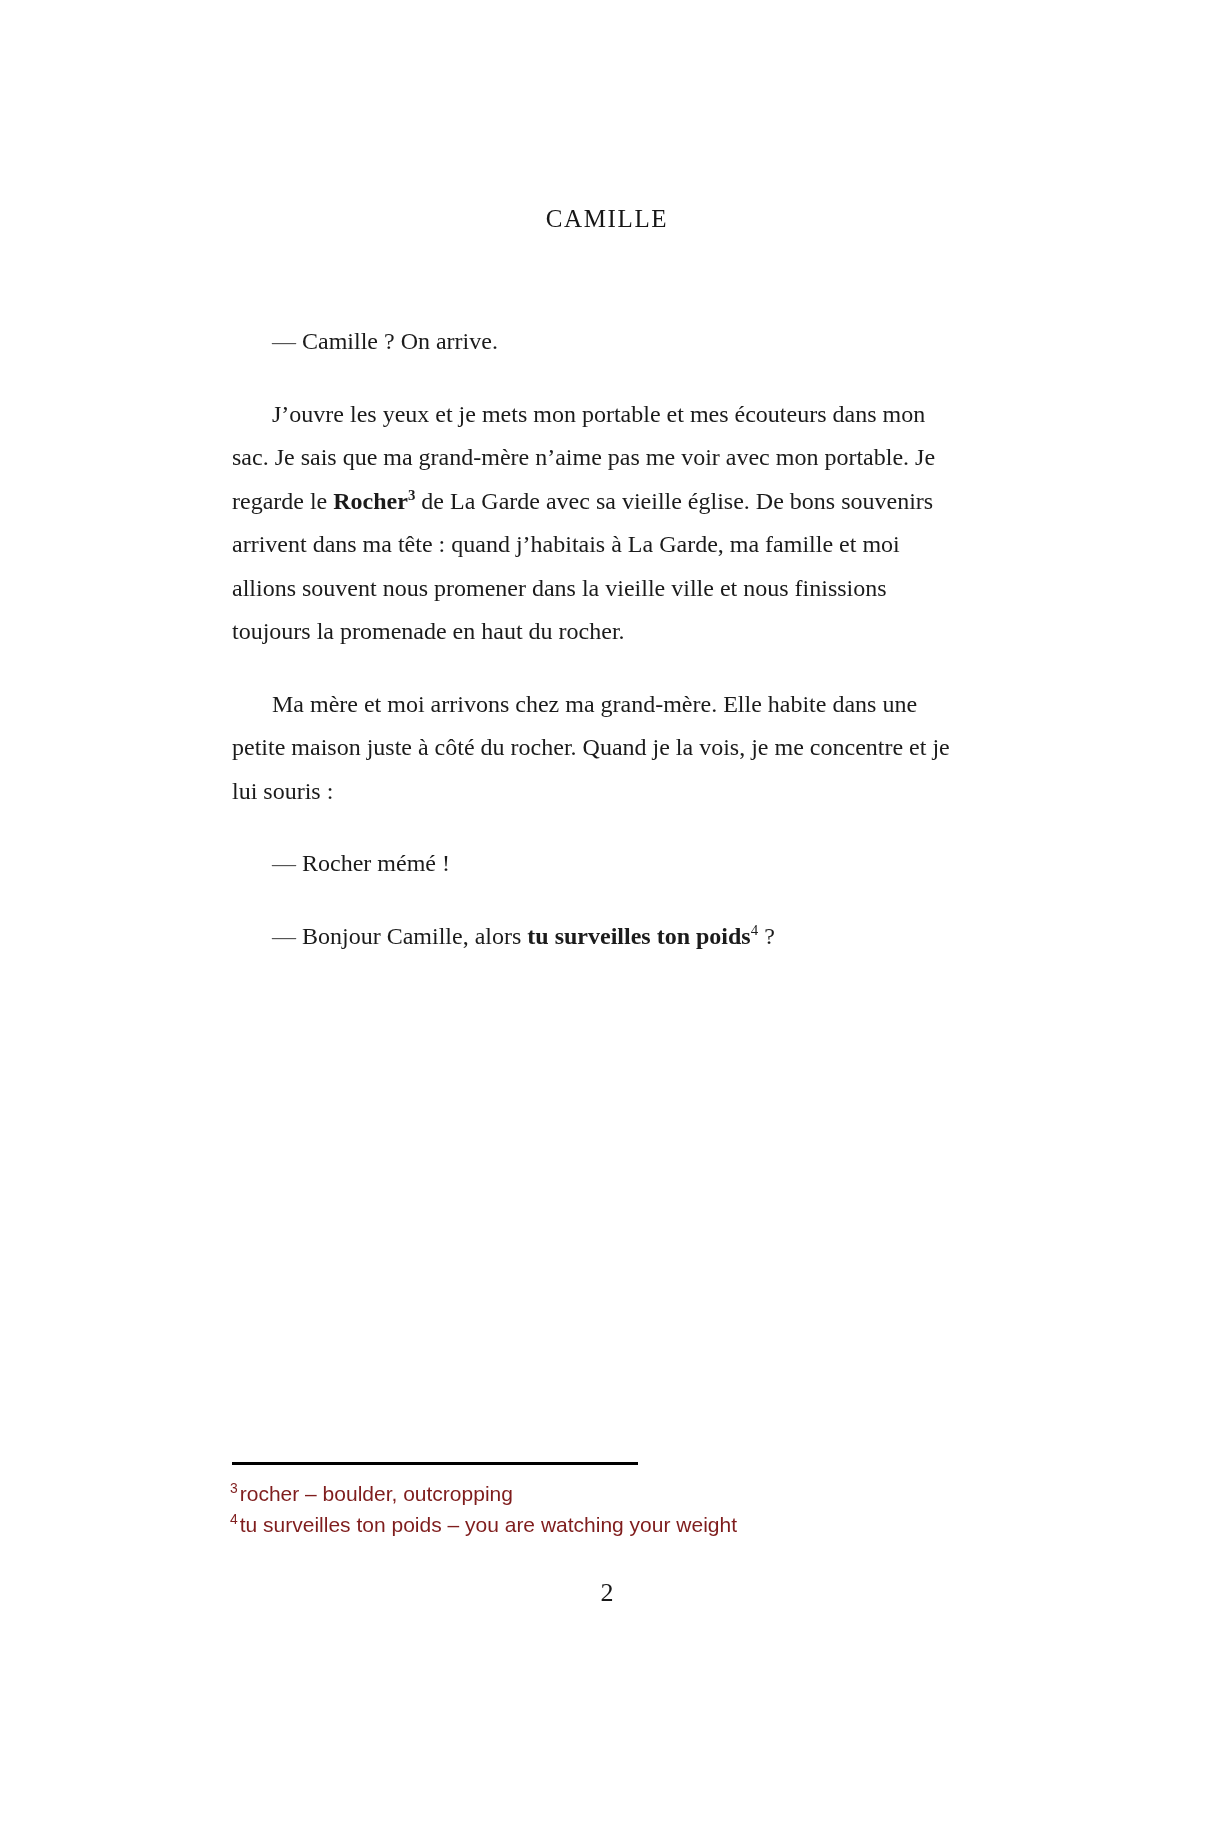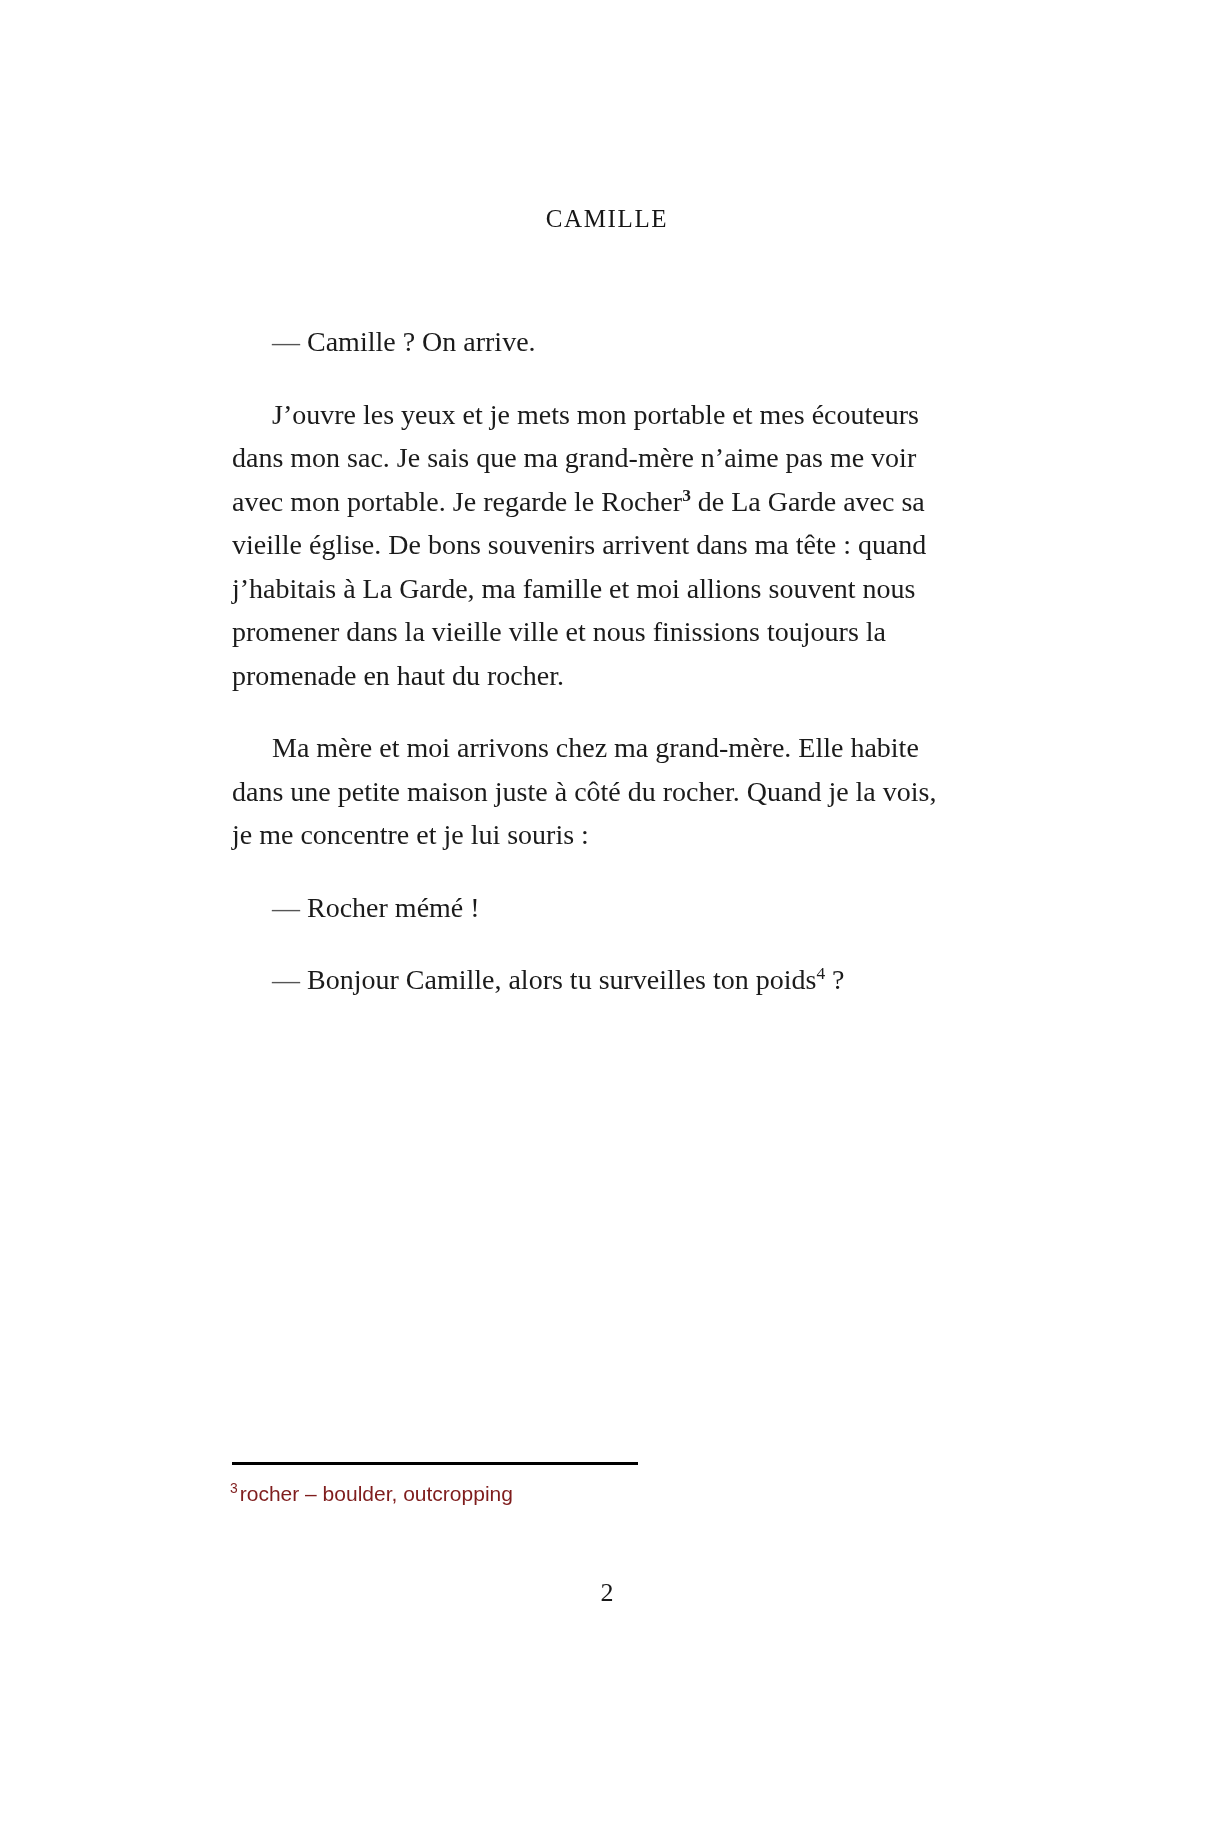--- a/index.html
+++ b/index.html
@@ -32,40 +32,40 @@
     font-weight: 400;
   }
 
   
   .text-column {
     position: absolute;
     left: 232px;
     top: 320px;
     width: 722px;
     font-family: "Liberation Serif", "DejaVu Serif", serif;
-    font-size: 28px;
+    font-size: 24px;
     line-height: 43.5px;
     color: #1b1b1b;
     text-align: left;
   }
 
   .para {
     margin: 0 0 29px 0;
     text-indent: 40px;
     hyphens: none;
   }
 
   .para:last-child { margin-bottom: 16px; }
 
   .dash {
     color: #555555;
   }
 
   b, .bold {
-    font-weight: 400;
+    font-weight: 700;
   }
 
   sup {
     font-size: 0.62em;
     vertical-align: super;
     line-height: 0;
   }
 
   sup.bold-sup { font-weight: 700; }
   sup.reg-sup  { font-weight: 400; }
@@ -133,17 +133,18 @@
     <p class="para"><span class="dash">—</span><span> Rocher mémé !</span></p>
 
     <p class="para"><span class="dash">—</span><span> Bonjour Camille, alors </span><b>tu surveilles ton poids</b><sup class="reg-sup">4</sup><span> ?</span></p>
 
   </div>
 
   <div class="footnote-rule"></div>
 
   <div class="footnotes">
     <p class="footnote"><span class="fn-mark">3</span><span>rocher – boulder, outcropping</span></p>
+    <p class="footnote"><span class="fn-mark">4</span><span>tu surveilles ton poids – you are watching your weight</span></p>
   </div>
 
   <div class="folio">2</div>
 
 </div>
 
 </body></html>

